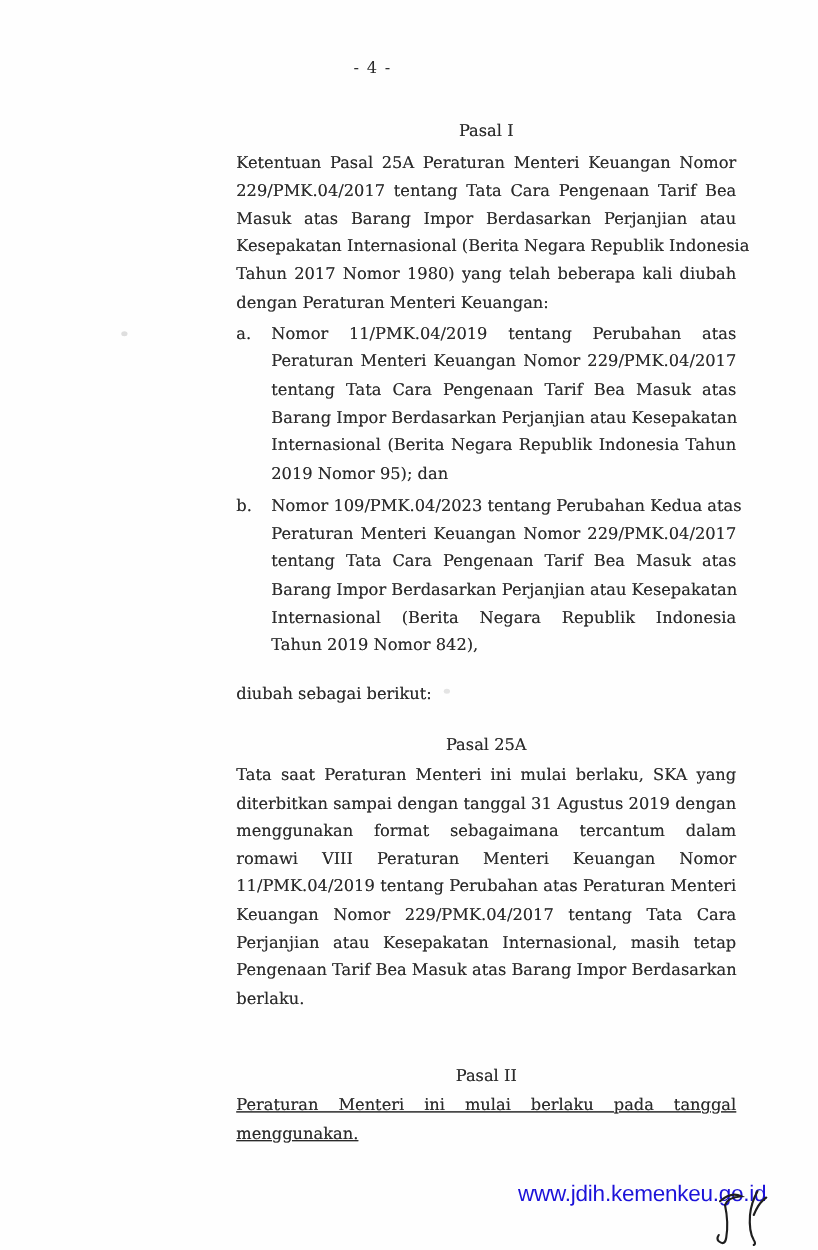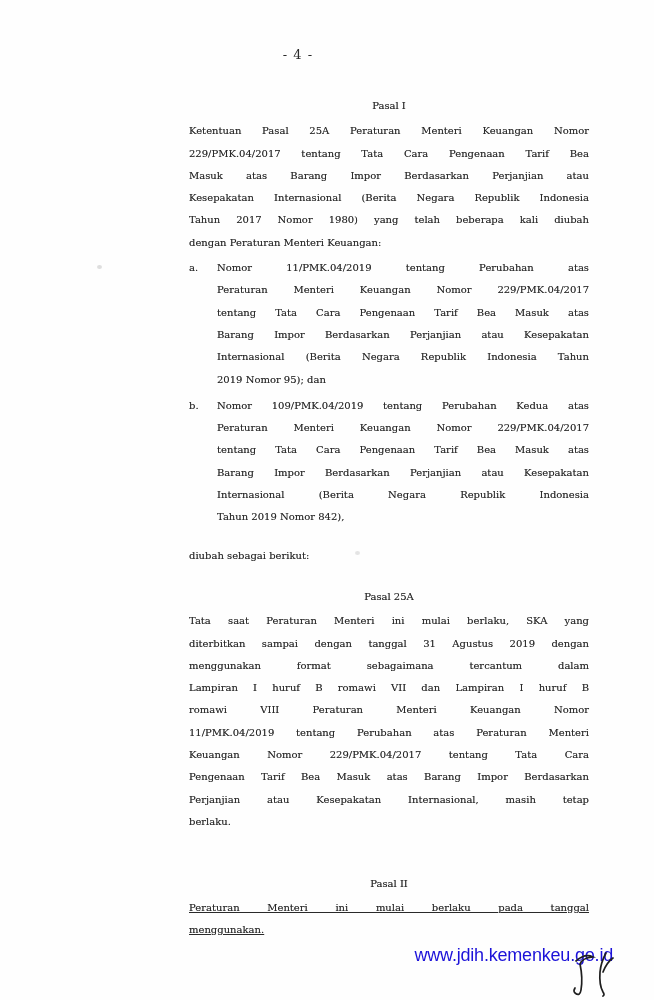--- a/index.html
+++ b/index.html
@@ -25,21 +25,21 @@
     transform: translateX(-29px);
     font-size: 13px;
     line-height: 22px;
     letter-spacing: 1px;
   }
   .column {
     position: absolute;
     left: 189px;
     top: 95px;
     width: 400px;
-    font-size: 10px;
+    font-size: 13px;
     line-height: 22.3px;
     text-shadow: 0 0 0.4px rgba(42,42,42,0.55);
   }
   .heading {
     text-align: center;
     line-height: 22.3px;
   }
   .heading-25a { margin-top: 19px; }
   .heading-2   { margin-top: 40px; }
   .para-intro  { margin-top: 3px; }
@@ -120,43 +120,42 @@
           <div class="jline">tentang Tata Cara Pengenaan Tarif Bea Masuk atas</div>
           <div class="jline">Barang Impor Berdasarkan Perjanjian atau Kesepakatan</div>
           <div class="jline">Internasional (Berita Negara Republik Indonesia Tahun</div>
           <div class="jline jline-last">2019 Nomor 95); dan</div>
         </div>
     </div>
 
     <div class="list-item list-item-b">
       <div class="list-marker">b.</div>
       <div class="list-body">
-          <div class="jline">Nomor 109/PMK.04/2019 tentang Perubahan Kedua atas</div>
+          <div class="jline">Nomor 109/PMK.04/2023 tentang Perubahan Kedua atas</div>
           <div class="jline">Peraturan Menteri Keuangan Nomor 229/PMK.04/2017</div>
           <div class="jline">tentang Tata Cara Pengenaan Tarif Bea Masuk atas</div>
           <div class="jline">Barang Impor Berdasarkan Perjanjian atau Kesepakatan</div>
           <div class="jline">Internasional (Berita Negara Republik Indonesia</div>
           <div class="jline jline-last">Tahun 2019 Nomor 842),</div>
         </div>
     </div>
 
     <div class="closing-line">diubah sebagai berikut:</div>
 
     <div class="heading heading-25a">Pasal 25A</div>
 
     <div class="para para-25a">
         <div class="jline">Tata saat Peraturan Menteri ini mulai berlaku, SKA yang</div>
         <div class="jline">diterbitkan sampai dengan tanggal 31 Agustus 2019 dengan</div>
         <div class="jline">menggunakan format sebagaimana tercantum dalam</div>
-        <div class="jline">Lampiran I huruf B romawi VII dan Lampiran I huruf B</div>
         <div class="jline">romawi VIII Peraturan Menteri Keuangan Nomor</div>
         <div class="jline">11/PMK.04/2019 tentang Perubahan atas Peraturan Menteri</div>
         <div class="jline">Keuangan Nomor 229/PMK.04/2017 tentang Tata Cara</div>
+        <div class="jline">Perjanjian atau Kesepakatan Internasional, masih tetap</div>
         <div class="jline">Pengenaan Tarif Bea Masuk atas Barang Impor Berdasarkan</div>
-        <div class="jline">Perjanjian atau Kesepakatan Internasional, masih tetap</div>
         <div class="jline jline-last">berlaku.</div>
       </div>
 
     <div class="heading heading-2">Pasal II</div>
 
     <div class="para para-2">
         <div class="jline">Peraturan Menteri ini mulai berlaku pada tanggal</div>
         <div class="jline jline-last">menggunakan.</div>
       </div>
 

